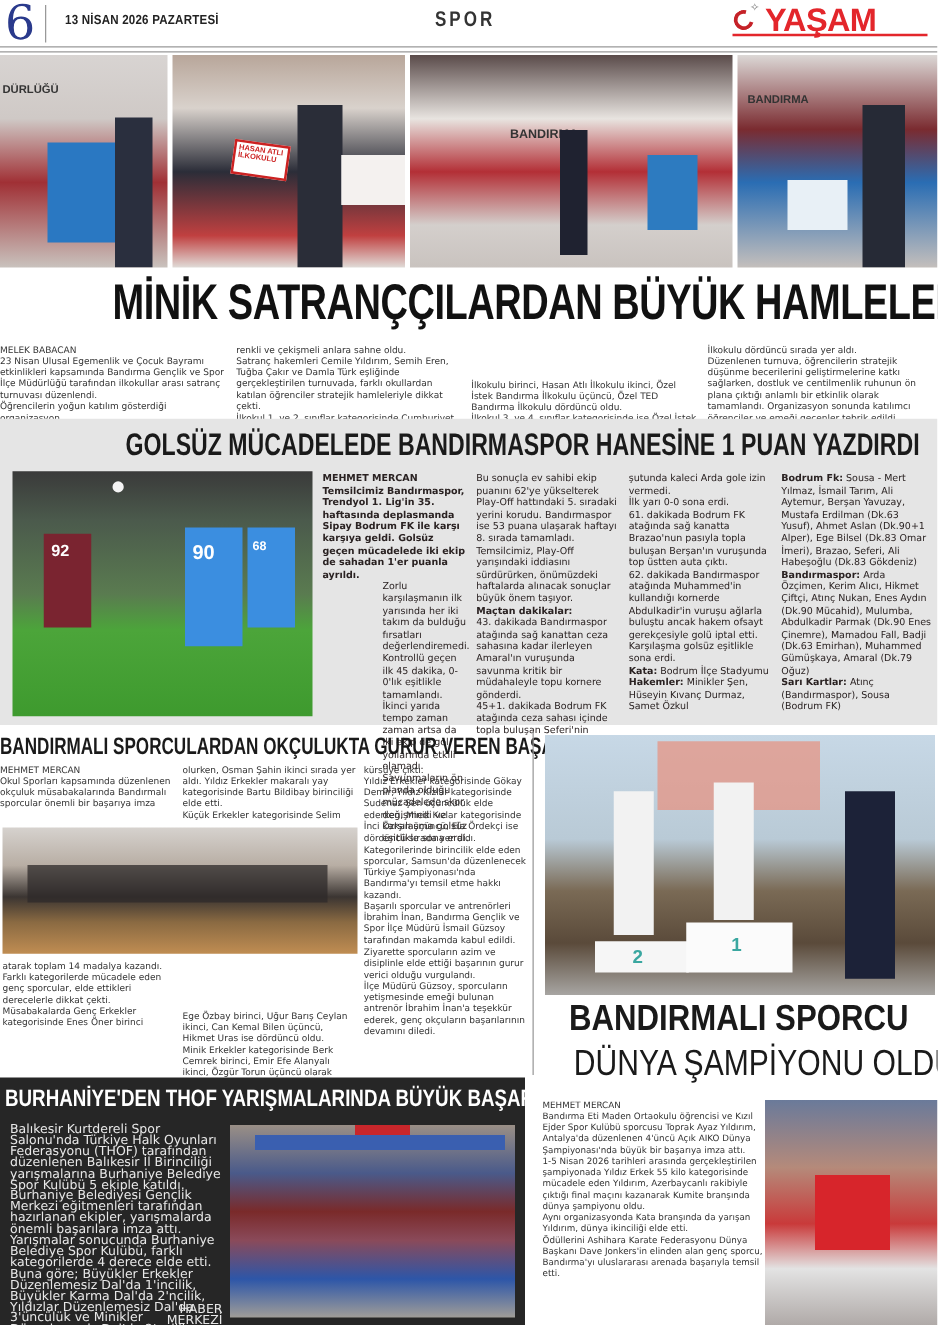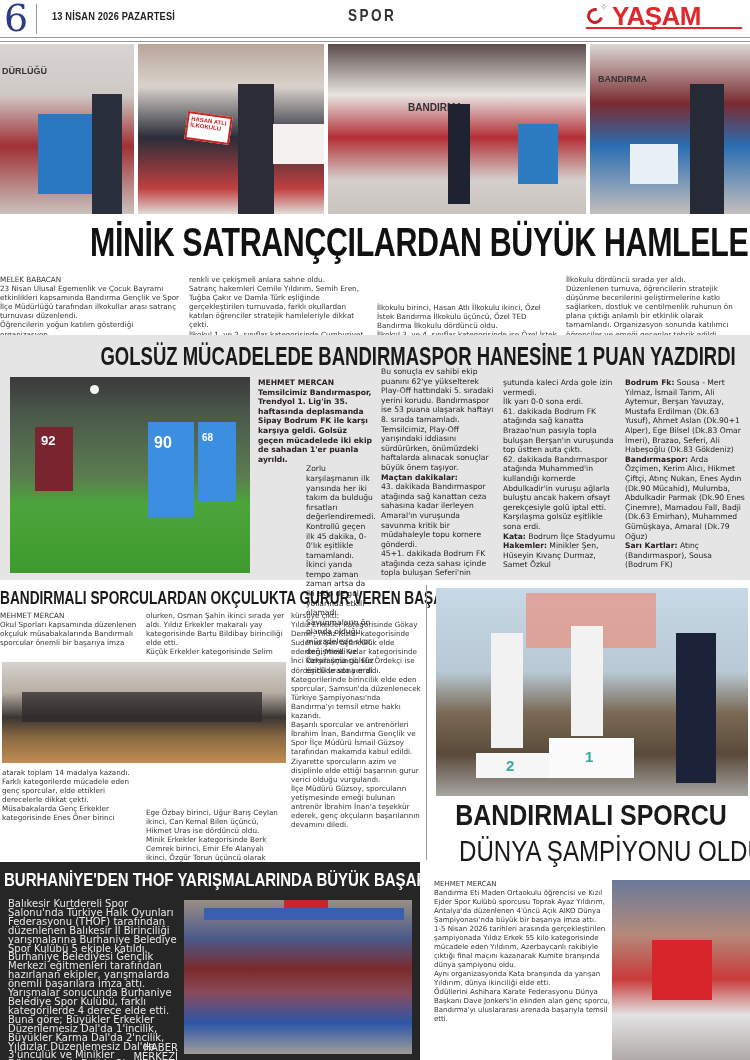--- a/index.html
+++ b/index.html
@@ -106,41 +106,41 @@
 Satranç hakemleri Cemile Yıldırım, Semih Eren, Tuğba Çakır ve Damla Türk eşliğinde gerçekleştirilen turnuvada, farklı okullardan katılan öğrenciler stratejik hamleleriyle dikkat çekti.
 İlkokul 1. ve 2. sınıflar kategorisinde Cumhuriyet</div>
 <div class="col body-text" style="left:377px;top:275px;width:182px;white-space:pre-line;margin-top:28px;">İlkokulu birinci, Hasan Atlı İlkokulu ikinci, Özel İstek Bandırma İlkokulu üçüncü, Özel TED Bandırma İlkokulu dördüncü oldu.
 İlkokul 3. ve 4. sınıflar kategorisinde ise Özel İstek Bandırma İlkokulu birinciliği elde ederken, Cumhuriyet İlkokulu ikinci, Hasan Atlı İlkokulu üçüncü ve Marmara</div>
 <div class="col body-text" style="left:566px;top:275px;width:184px;white-space:pre-line;">İlkokulu dördüncü sırada yer aldı.
 Düzenlenen turnuva, öğrencilerin stratejik düşünme becerilerini geliştirmelerine katkı sağlarken, dostluk ve centilmenlik ruhunun ön plana çıktığı anlamlı bir etkinlik olarak tamamlandı. Organizasyon sonunda katılımcı öğrenciler ve emeği geçenler tebrik edildi.</div>
 
 <div class="football-box">
   <div class="hl-football">GOLSÜZ MÜCADELEDE BANDIRMASPOR HANESİNE 1 PUAN YAZDIRDI</div>
   <div class="photo ph-football">
-    <div style="position:absolute;left:25px;top:50px;width:38px;height:64px;background:#7a2430;">
+    <div style="position:absolute;left:25px;top:50px;width:38px;height:75px;background:#7a2430;">
       <div class="ph-overlay-text" style="left:6px;top:6px;font-size:13px;">92</div>
     </div>
     <div style="position:absolute;left:138px;top:45px;width:46px;height:95px;background:#3b8ee0;">
       <div class="ph-overlay-text" style="left:6px;top:12px;font-size:16px;">90</div>
     </div>
     <div style="position:absolute;left:188px;top:45px;width:38px;height:80px;background:#3b8ee0;">
       <div class="ph-overlay-text" style="left:4px;top:10px;font-size:10px;">68</div>
     </div>
     <div style="position:absolute;left:80px;top:8px;width:9px;height:9px;border-radius:50%;background:#f4f4f4;"></div>
   </div>
 
   <div class="col body-text" style="left:258px;top:43px;width:117px;">
     <div class="bold">MEHMET MERCAN</div>
     <div class="bold">Temsilcimiz Bandırmaspor, Trendyol 1. Lig'in 35. haftasında deplasmanda Sipay Bodrum FK ile karşı karşıya geldi. Golsüz geçen mücadelede iki ekip de sahadan 1'er puanla ayrıldı.</div>
     <div style="white-space:pre-line;margin-left:48px;">Zorlu karşılaşmanın ilk yarısında her iki takım da bulduğu fırsatları değerlendiremedi.
 Kontrollü geçen ilk 45 dakika, 0-0'lık eşitlikle tamamlandı.
 İkinci yarıda tempo zaman zaman artsa da iki ekip de gol yollarında etkili olamadı.
 Savunmaların ön planda olduğu mücadelede skor değişmedi ve karşılaşma golsüz eşitlikle sona erdi.</div>
   </div>
-  <div class="col body-text" style="left:381px;top:32px;width:116px;">
+  <div class="col body-text" style="left:381px;top:43px;width:116px;">
     <div>Bu sonuçla ev sahibi ekip puanını 62'ye yükselterek Play-Off hattındaki 5. sıradaki yerini korudu. Bandırmaspor ise 53 puana ulaşarak haftayı 8. sırada tamamladı. Temsilcimiz, Play-Off yarışındaki iddiasını sürdürürken, önümüzdeki haftalarda alınacak sonuçlar büyük önem taşıyor.</div>
     <div class="bold">Maçtan dakikalar:</div>
     <div style="white-space:pre-line;">43. dakikada Bandırmaspor atağında sağ kanattan ceza sahasına kadar ilerleyen Amaral'ın vuruşunda savunma kritik bir müdahaleyle topu kornere gönderdi.
 45+1. dakikada Bodrum FK atağında ceza sahası içinde topla buluşan Seferi'nin</div>
   </div>
   <div class="col body-text" style="left:503px;top:43px;width:116px;">
     <div style="white-space:pre-line;">şutunda kaleci Arda gole izin vermedi.
 İlk yarı 0-0 sona erdi.
 61. dakikada Bodrum FK atağında sağ kanatta Brazao'nun pasıyla topla buluşan Berşan'ın vuruşunda top üstten auta çıktı.
 62. dakikada Bandırmaspor atağında Muhammed'in kullandığı kornerde Abdulkadir'in vuruşu ağlarla buluştu ancak hakem ofsayt gerekçesiyle golü iptal etti.

